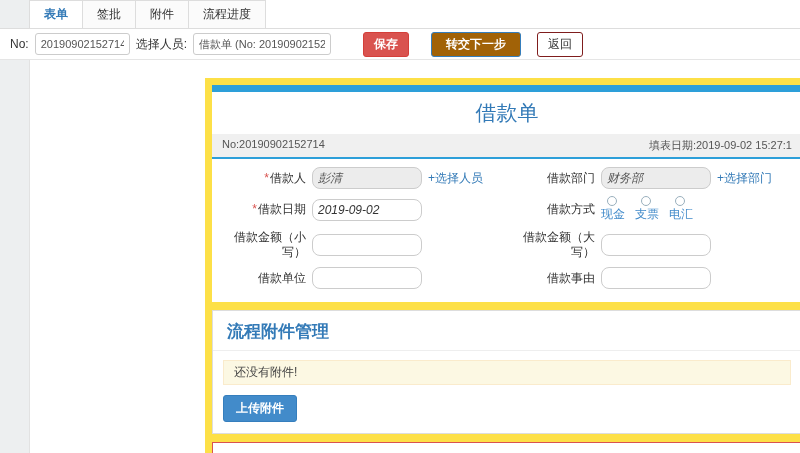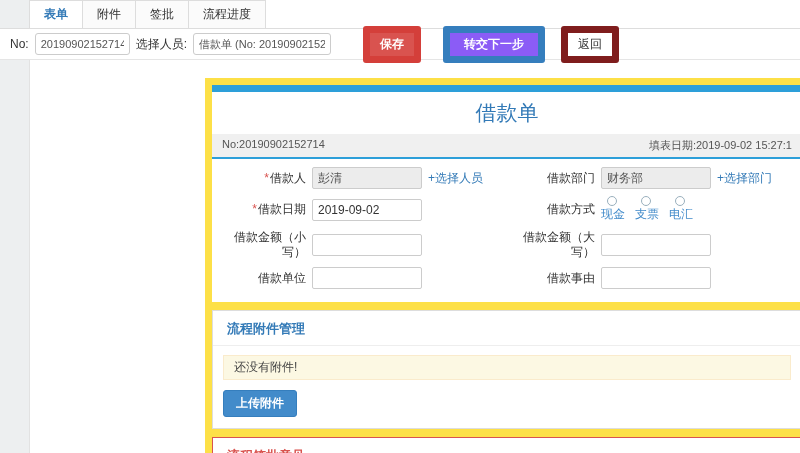--- a/index.html
+++ b/index.html
@@ -13,64 +13,64 @@
   .tabs-corner { width: 30px; background: #edeff0; border-right: 1px solid #e2e2e2; }
   .tab { display: flex; align-items: center; padding: 0 14px; border: 1px solid #ddd; border-bottom: none; margin-left: -1px; background: #fbfbfb; cursor: pointer; color: #333; }
   .tab:first-of-type { margin-left: 4px; }
   .tab.active { color: #337ab7; background: #fff; font-weight: bold; }
   
   .toolbar-row { display: flex; align-items: center; height: 31px; padding: 0 10px; gap: 6px; background: #fff; border-bottom: 1px solid #e5e5e5; }
   .tb-label { font-size: 12px; color: #333; white-space: nowrap; }
   .tb-input { height: 22px; border: 1px solid #ccc; border-radius: 3px; padding: 0 5px; font-size: 11px; color: #555; }
   .tb-input.no { width: 95px; }
   .tb-input.pname { width: 138px; }
-  .btn { font-size: 12px; border-radius: 3px; padding: 3px 10px; border: 7px solid #7f1d1d; background: #fff; cursor: pointer; white-space: nowrap; }
+  .btn { font-size: 12px; border-radius: 3px; padding: 3px 10px; border: 1px solid #7f1d1d; background: #fff; cursor: pointer; white-space: nowrap; }
   .btn-save { background: #d9534f; border-color: #d43f3a; color: #fff; font-weight: bold; margin-left: 26px; }
-  .btn-next { background: #8b5cf6; border-color: #357ebd; color: #fff; font-weight: bold; margin-left: 16px; padding: 3px 14px; }
+  .btn-next { background: #a16207; border-color: #357ebd; color: #fff; font-weight: bold; margin-left: 16px; padding: 3px 14px; }
   .btn-back { margin-left: 10px; color: #333; }
   
   .body-row { display: flex; height: 393px; }
   .left-rail { width: 30px; background: #edeff0; border-right: 1px solid #e2e2e2; }
   .white-gap { width: 175px; background: #fff; }
   .content { flex: 1; background: #fde047; padding: 7px 0 0 7px; overflow: hidden; margin-top: 18px; }
   .panel { width: 590px; background: #fff; }
   
   .bluebar { height: 7px; background: #2d9fd9; }
   .form-title { text-align: center; color: #337ab7; font-size: 21px; font-weight: normal; padding: 7px 0 7px; }
   .meta-bar { display: flex; justify-content: space-between; background: #f0f0f0; color: #555; font-size: 11px; padding: 4px 10px; }
   .blueline { height: 2px; background: #2d9fd9; }
   .form-body { padding: 8px 6px 6px; }
   .frow { display: flex; margin-bottom: 7px; }
   .fcol { width: 50%; display: flex; align-items: center; }
   .flabel { width: 88px; flex-shrink: 0; text-align: right; margin-right: 6px; line-height: 1.25; color: #333; }
   .req { color: #d9534f; margin-right: 1px; }
-  .f-input { height: 22px; width: 110px; border: 1px solid #ccc; border-radius: 2px; padding: 0 5px; font-size: 12px; color: #333; }
+  .f-input { height: 22px; width: 110px; border: 1px solid #ccc; border-radius: 8px; padding: 0 5px; font-size: 12px; color: #333; font-style: italic; }
   .f-input.ro { background: #ececec; color: #555; }
   .sel-link { color: #337ab7; text-decoration: none; margin-left: 6px; white-space: nowrap; cursor: pointer; }
   .radio-group { display: flex; align-items: center; gap: 10px; color: #428bca; }
   .radio-opt { display: inline-flex; align-items: center; cursor: pointer; flex-direction: column; }
   .radio-dot { width: 10px; height: 10px; border: 1px solid #9ab0bd; border-radius: 50%; background: #fff; display: inline-block; margin-right: 3px; }
   
   .panel2 { margin-top: 8px; border: 1px solid #ddd; }
-  .sec-head { padding: 9px 14px 7px; border-bottom: 1px solid #eee; font-size: 13px; font-weight: bold; }
+  .sec-head { padding: 9px 14px 7px; border-bottom: 1px solid #eee; font-size: 17px; font-weight: bold; }
   .sec-head.blue { color: #337ab7; }
   .sec-head.red { color: #d9534f; }
   .notice { margin: 9px 10px; background: #fcf8e3; border: 1px solid #faebcc; padding: 3px 10px; color: #444; }
   .btn-upload { margin: 1px 10px 11px; background: #428bca; border: 1px solid #357ebd; color: #fff; font-weight: bold; padding: 4px 12px; font-size: 12px; border-radius: 3px; cursor: pointer; }
   
   .panel3 { margin-top: 8px; border: 1px solid #d9534f; height: 220px; }
 </style>
 </head>
 <body>
 
 <div class="tabs-row">
   <div class="tabs-corner"></div>
   <div class="tab active">表单</div>
+  <div class="tab">签批</div>
   <div class="tab">附件</div>
-  <div class="tab">签批</div>
   <div class="tab">流程进度</div>
 </div>
 
 <div class="toolbar-row">
   <span class="tb-label">No:</span>
   <input class="tb-input no" value="20190902152714" style="">
   <span class="tb-label">选择人员:</span>
   <input class="tb-input pname" value="借款单 (No: 20190902152714) 彭清" style="">
   <button class="btn btn-save">保存</button>
   <button class="btn btn-next">转交下一步</button>

